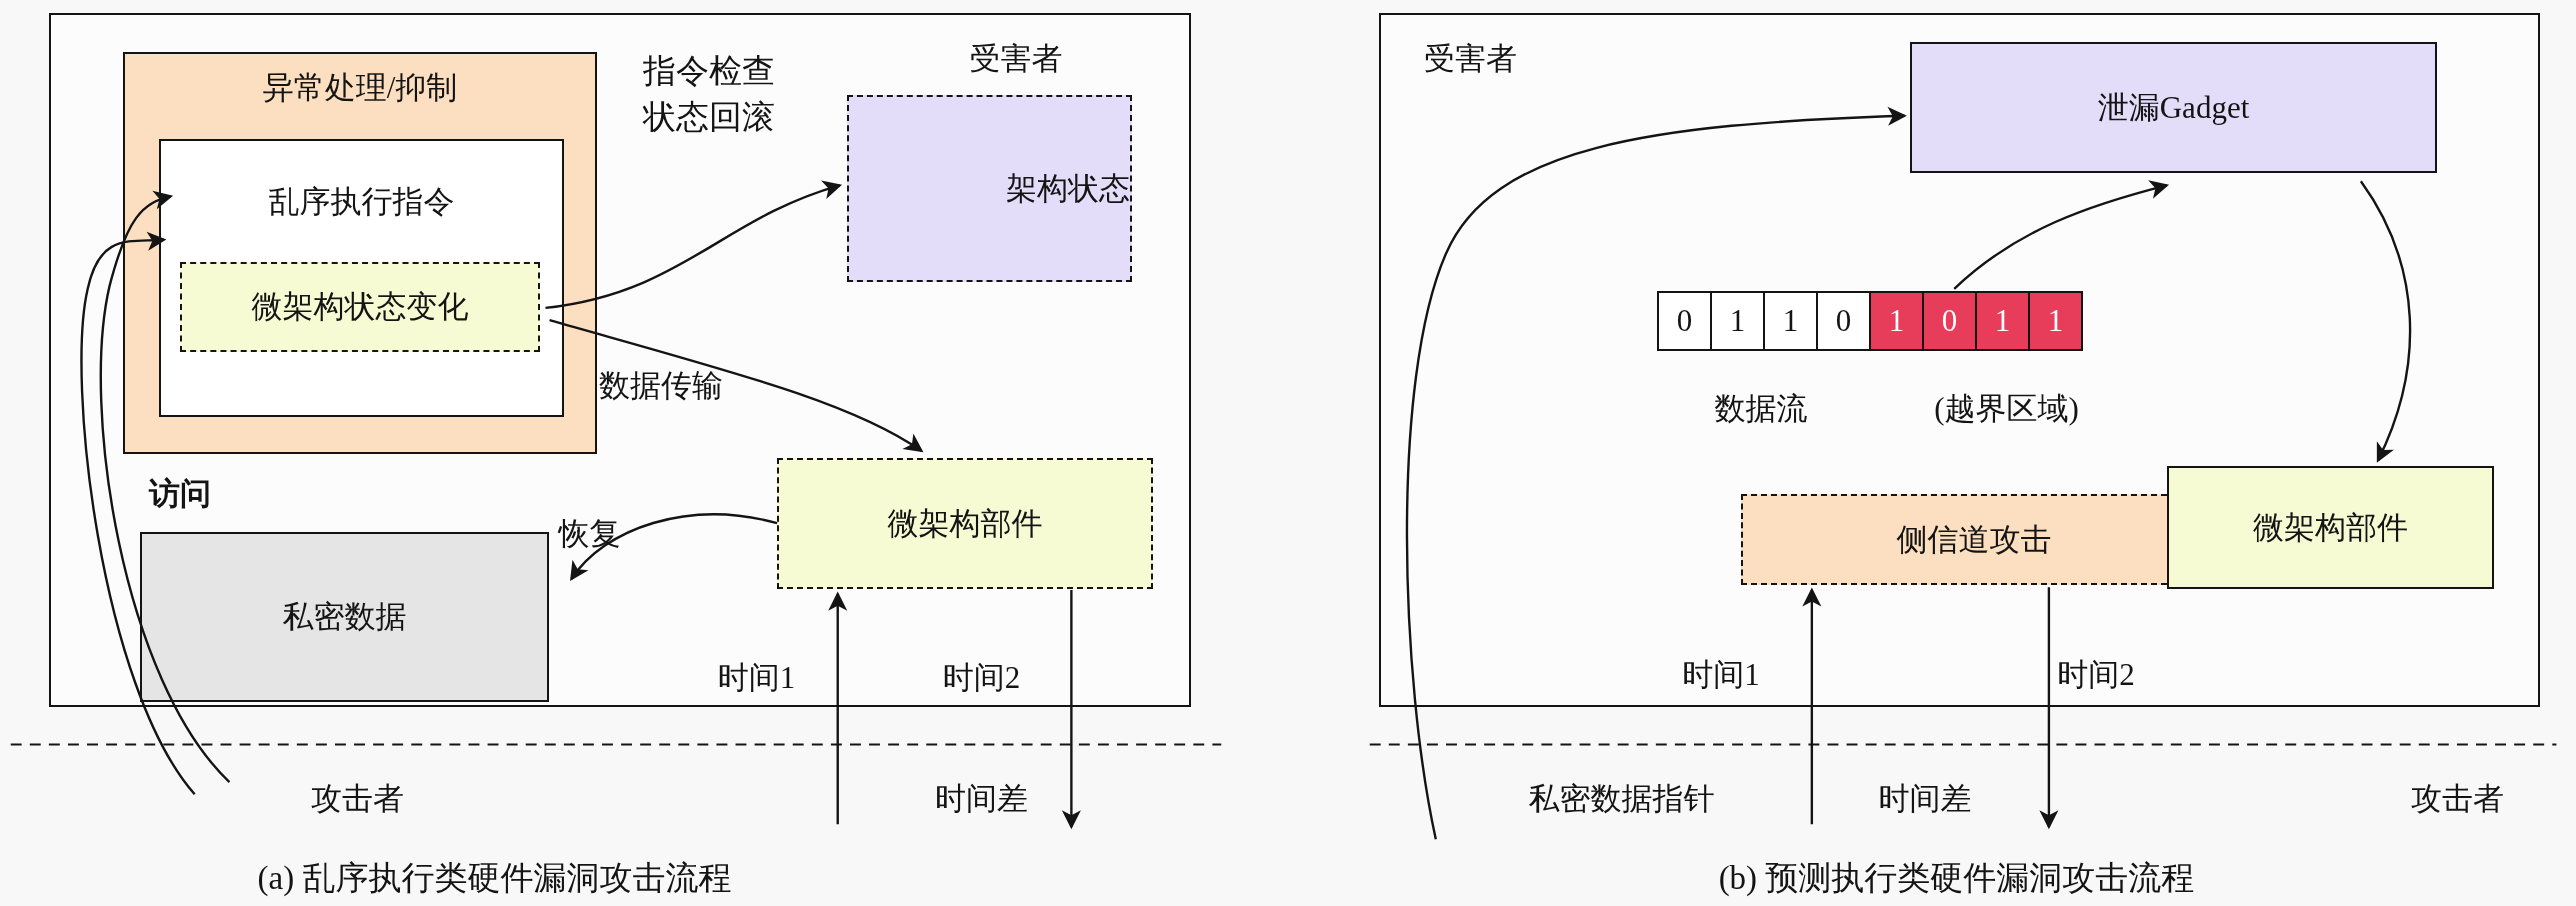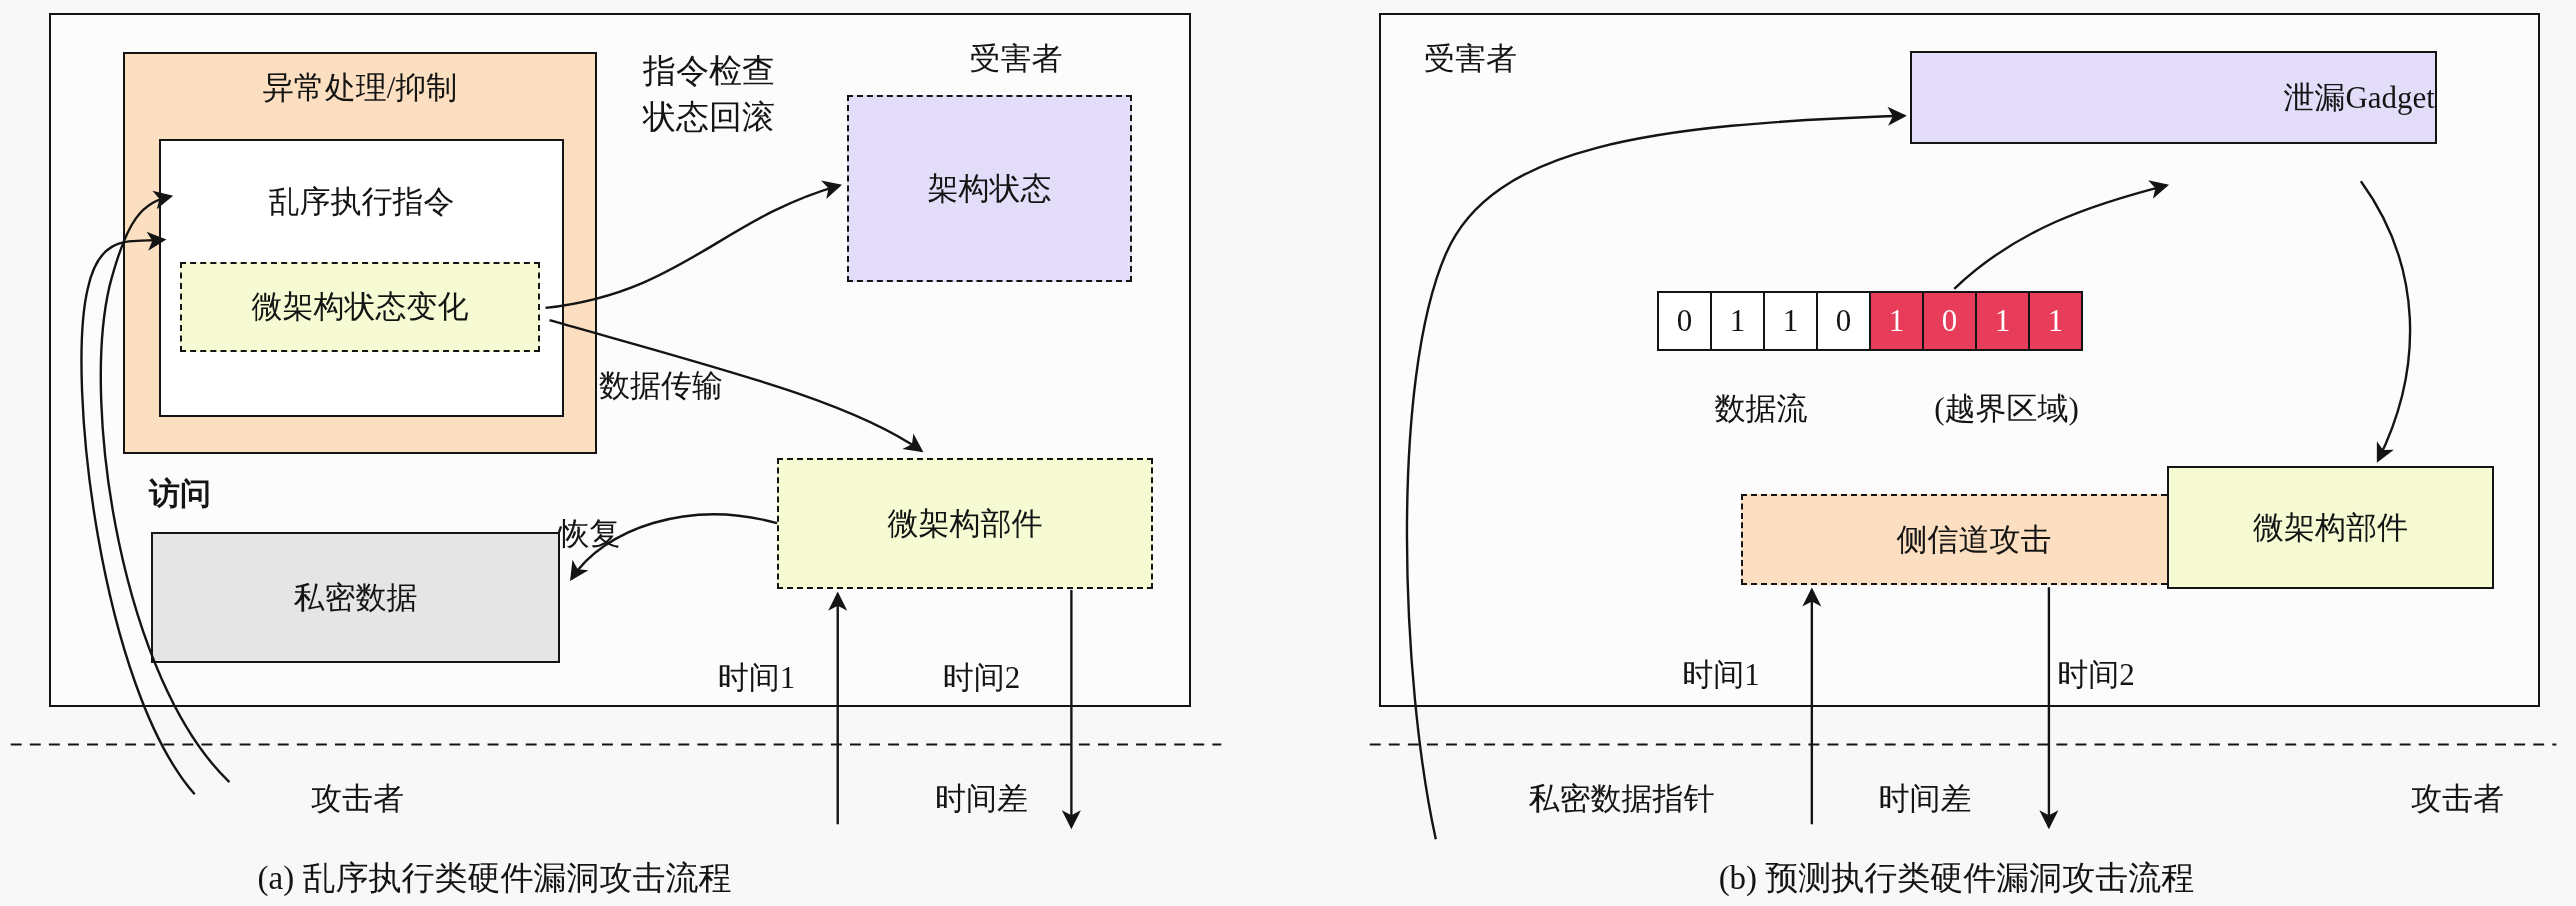--- a/index.html
+++ b/index.html
@@ -67,53 +67,53 @@
 
   <div class="box dashedb fill-yellow" style="left:180px; top:262px; width:360px; height:90px;">
     <span>微架构状态变化</span>
   </div>
 
   <div class="label" style="left:607px; top:35px; width:204px; font-size:33px;">
     <span class="rollback-line">指令检查</span>
     <span class="rollback-line">状态回滚</span>
   </div>
 
-  <div class="box dashedb fill-lav" style="left:847px; top:95px; width:285px; height:187px;">
+  <div class="box dashedb fill-lav" style="left:847px; top:95px; width:285px; height:187px;justify-content:flex-end;">
     <span>架构状态</span>
   </div>
 
   <div class="label" style="left:579px; top:354px; width:164px;">数据传输</div>
 
   <div class="box dashedb fill-yellow" style="left:777px; top:458px; width:376px; height:131px;">
     <span>微架构部件</span>
   </div>
 
   <div class="label" style="left:129px; top:462px; width:102px;font-weight:bold;">访问</div>
 
-  <div class="box fill-gray" style="left:151px; top:532px; width:409px; height:131px;">
+  <div class="box fill-gray" style="left:140px; top:532px; width:409px; height:170px;">
     <span>私密数据</span>
   </div>
 
   <div class="label" style="left:545px; top:502px; width:89px;">恢复</div>
 
   <div class="label" style="left:702px; top:646px; width:109px;">时间1</div>
 
   <div class="label" style="left:927px; top:646px; width:109px;">时间2</div>
 
   <div class="label" style="left:293px; top:767px; width:129px;">攻击者</div>
 
   <div class="label" style="left:927px; top:767px; width:109px;">时间差</div>
 
   <div class="caption" style="left:82px; top:856px; width:825px;">(a) 乱序执行类硬件漏洞攻击流程</div>
 
   <div class="frame" style="left:1379px; top:13px; width:1161px; height:694px;"></div>
 
   <div class="label" style="left:1424px; top:27px; width:164px; text-align:left;">受害者</div>
 
-  <div class="box fill-lav" style="left:1910px; top:51px; width:527px; height:93px;justify-content:flex-end;">
+  <div class="box fill-lav" style="left:1910px; top:42px; width:527px; height:131px;">
     <span>泄漏Gadget</span>
   </div>
 
   <div class="cells" style="left:1657px; top:291px;">
     <div class="cell">0</div>
     <div class="cell">1</div>
     <div class="cell">1</div>
     <div class="cell">0</div>
     <div class="cell oob">1</div>
     <div class="cell oob">0</div>

